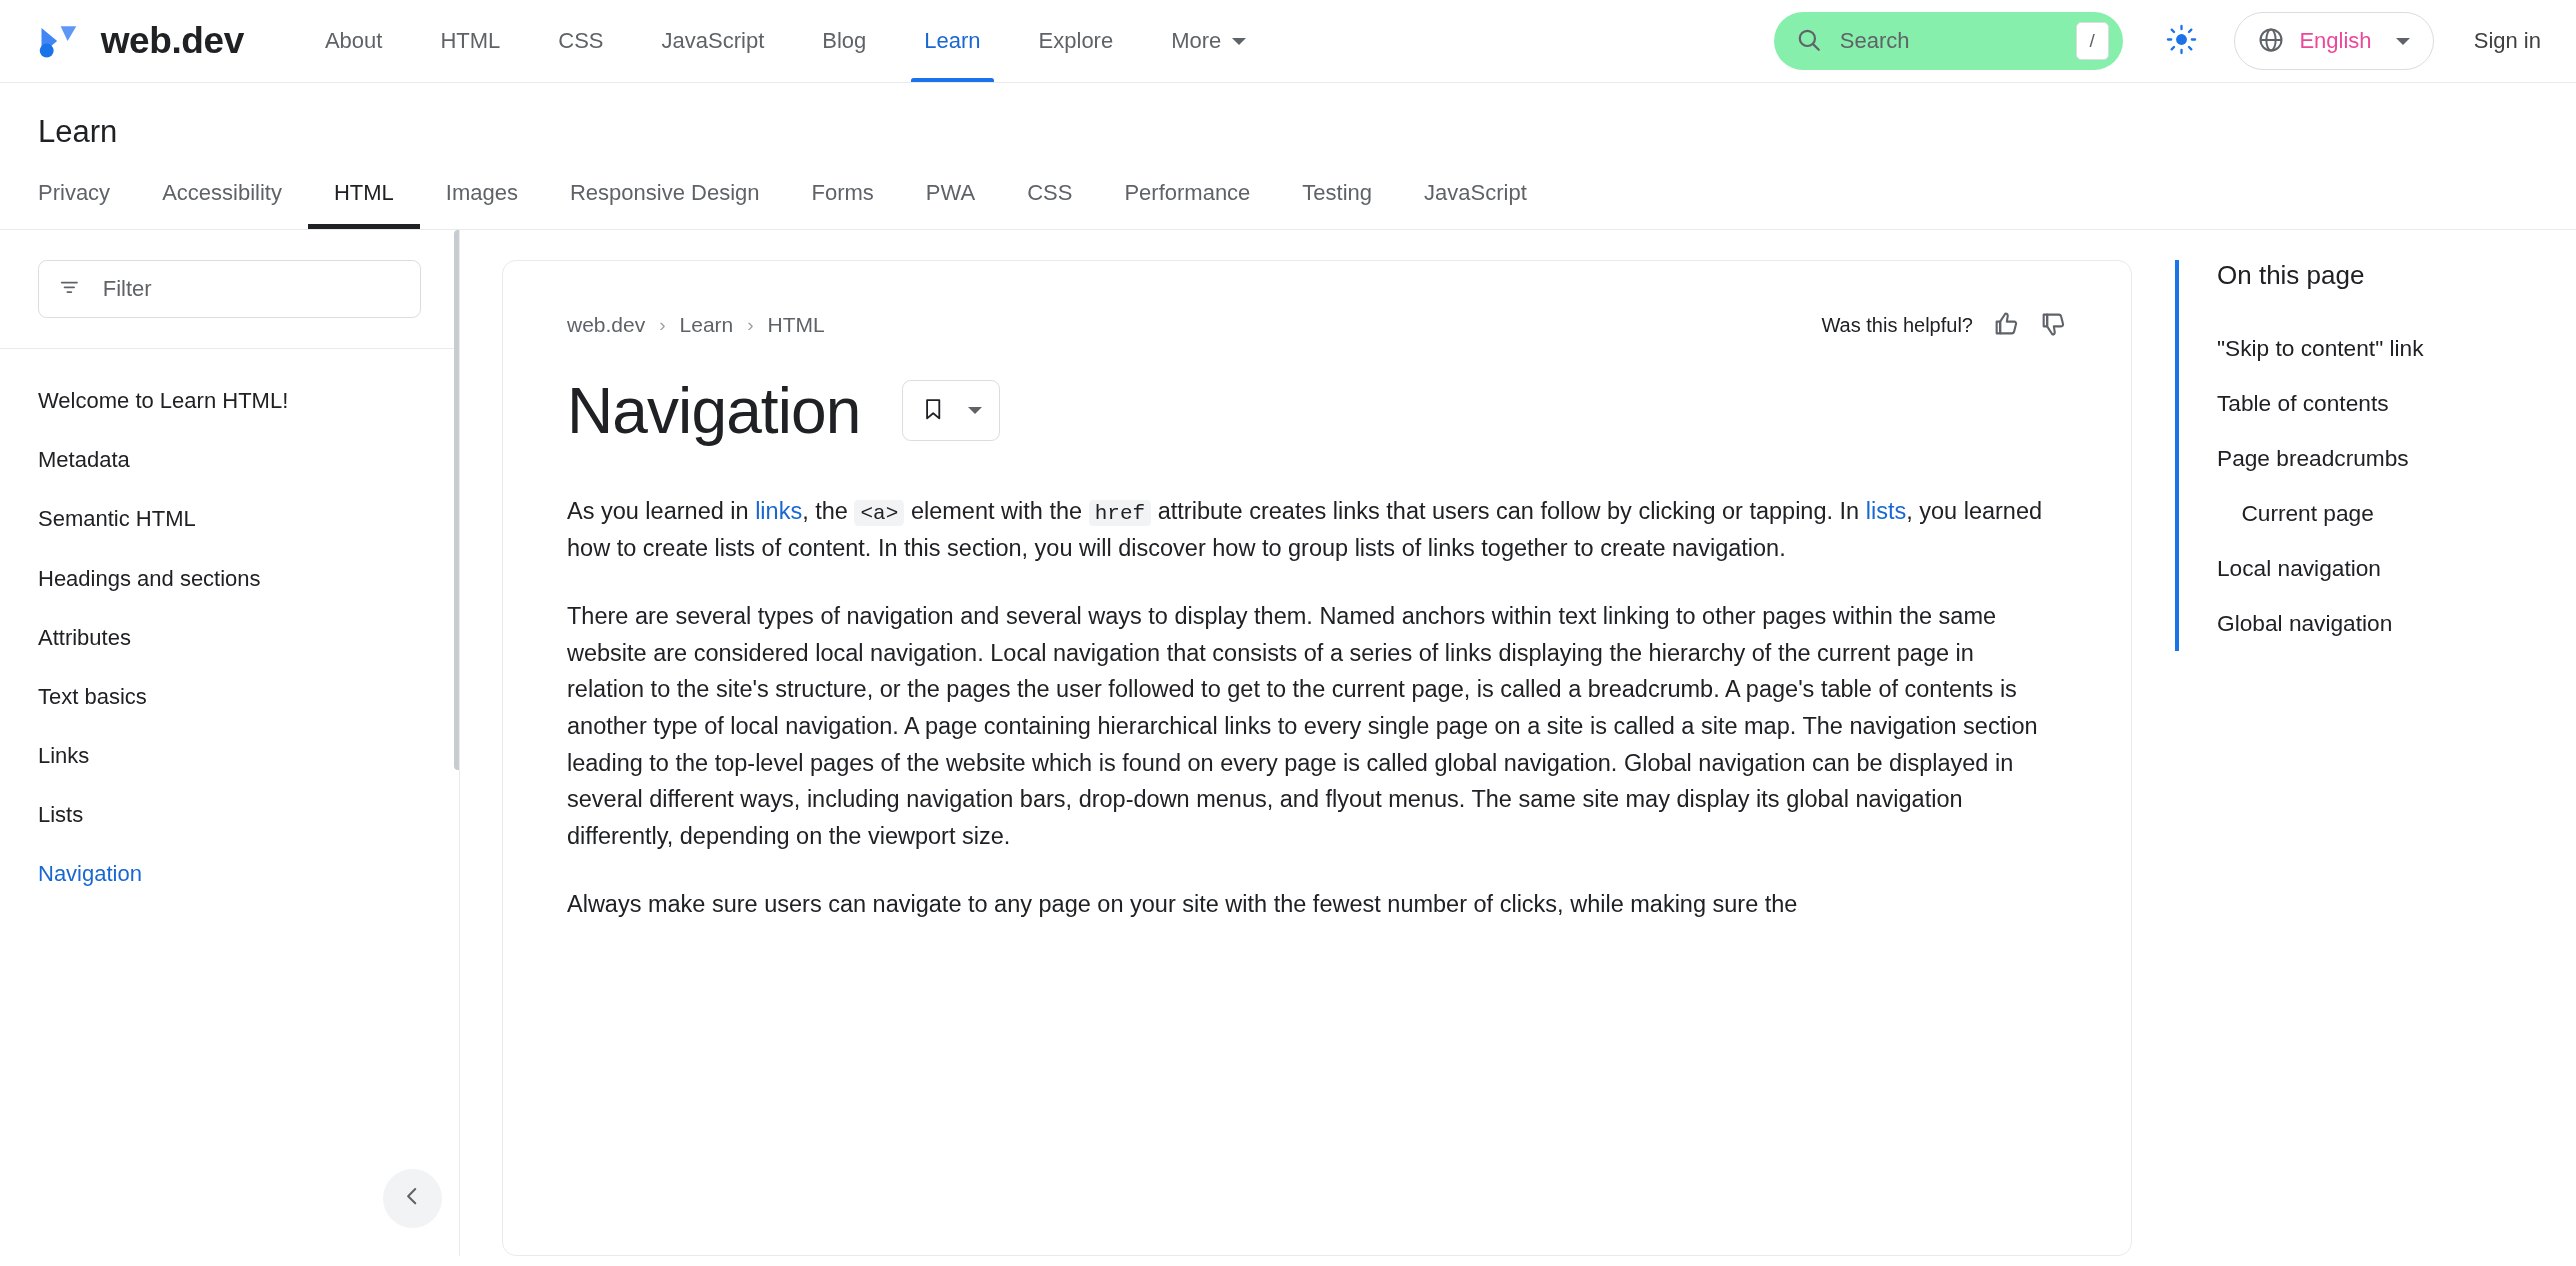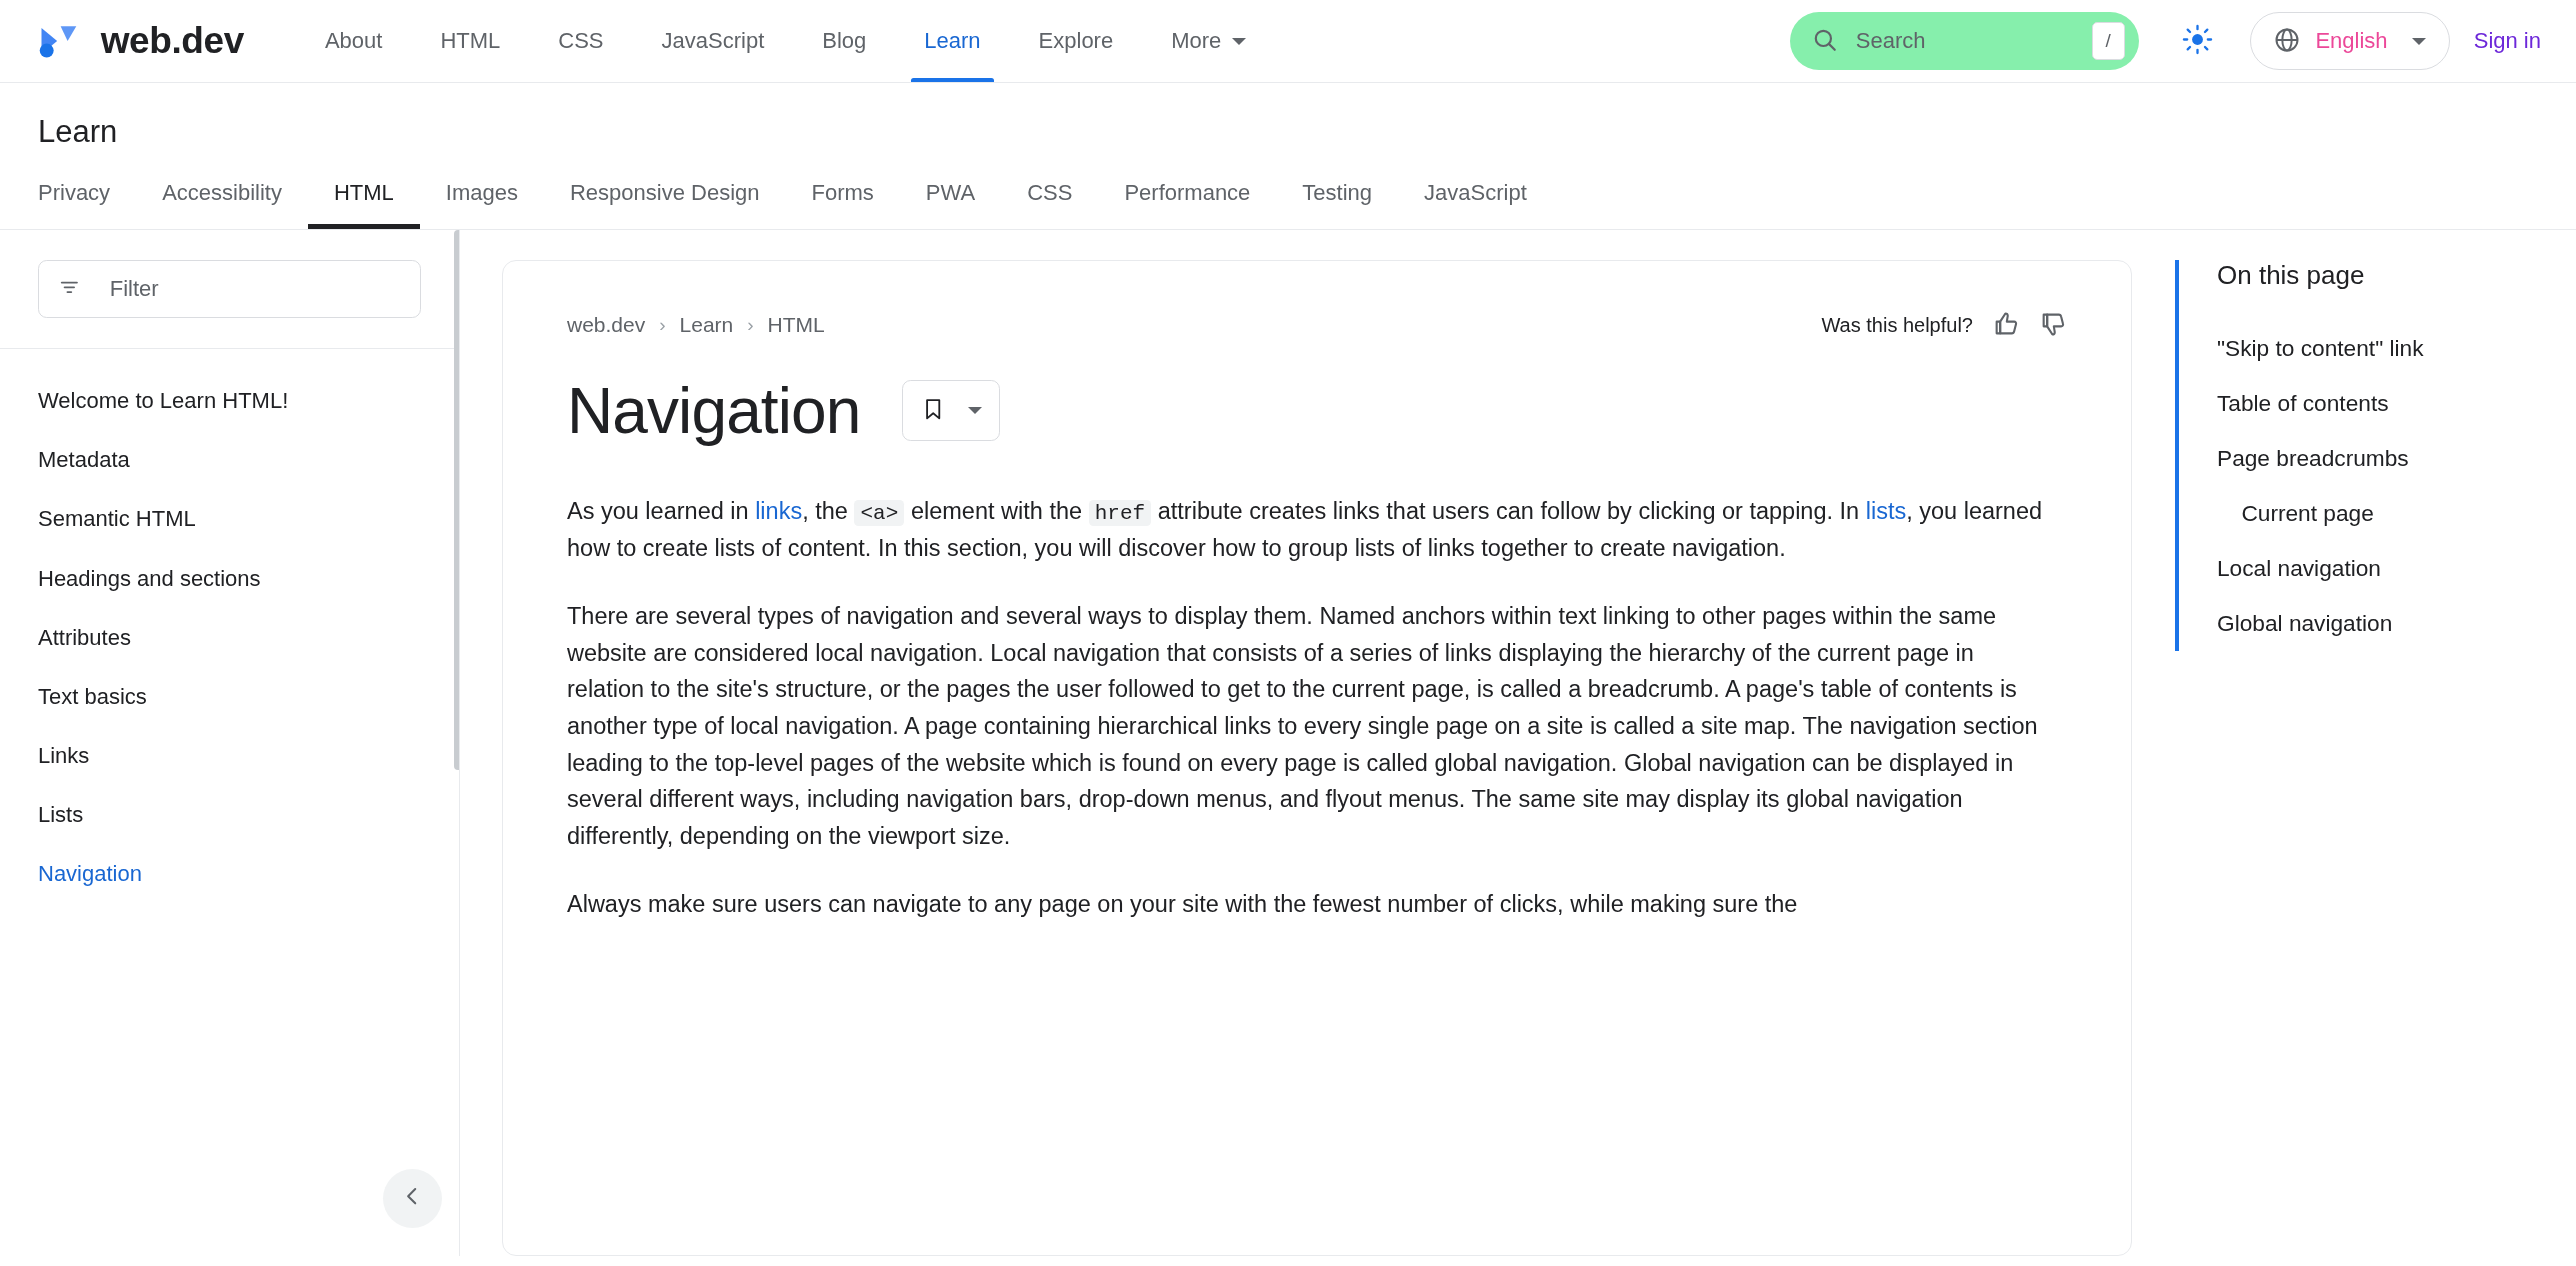--- a/index.html
+++ b/index.html
@@ -118,22 +118,22 @@
     border: 0.9px solid #dadce0;
     border-radius: 29px;
     height: 58px;
     padding: 0 22.7px;
     margin-left: 26px;
     cursor: pointer;
   }
   .lang-label { font-size: 22px; color: #ec4899; }
   .signin {
     font-size: 22px;
-    color: #6d28d9;
-    margin-left: 24px;
+    color: #404040;
+    margin-left: 40px;
     cursor: pointer;
     white-space: nowrap;
     text-align: right;
   }
 
   
   .sectionhead {
     background: #fff;
     padding: 31px 38px 0 38px;
     border-bottom: 0.9px solid #e8eaed;
@@ -182,21 +182,21 @@
     overflow: hidden;
   }
   .filter-box {
     margin: 0 38px 0 38px;
     height: 58px;
     border: 0.9px solid #dadce0;
     border-radius: 8.7px;
     display: flex;
     align-items: center;
     padding: 0 19px;
-    gap: 29px;
+    gap: 22px;
     cursor: text;
   }
   .filter-box .ftext { font-size: 22px; color: #5f6368; }
   .sidebar-sep {
     margin-top: 30px;
     border-bottom: 0.9px solid #e8eaed;
   }
   .sidelist { padding-top: 22.7px; }
   .sidelist-item {
     font-size: 22px;

